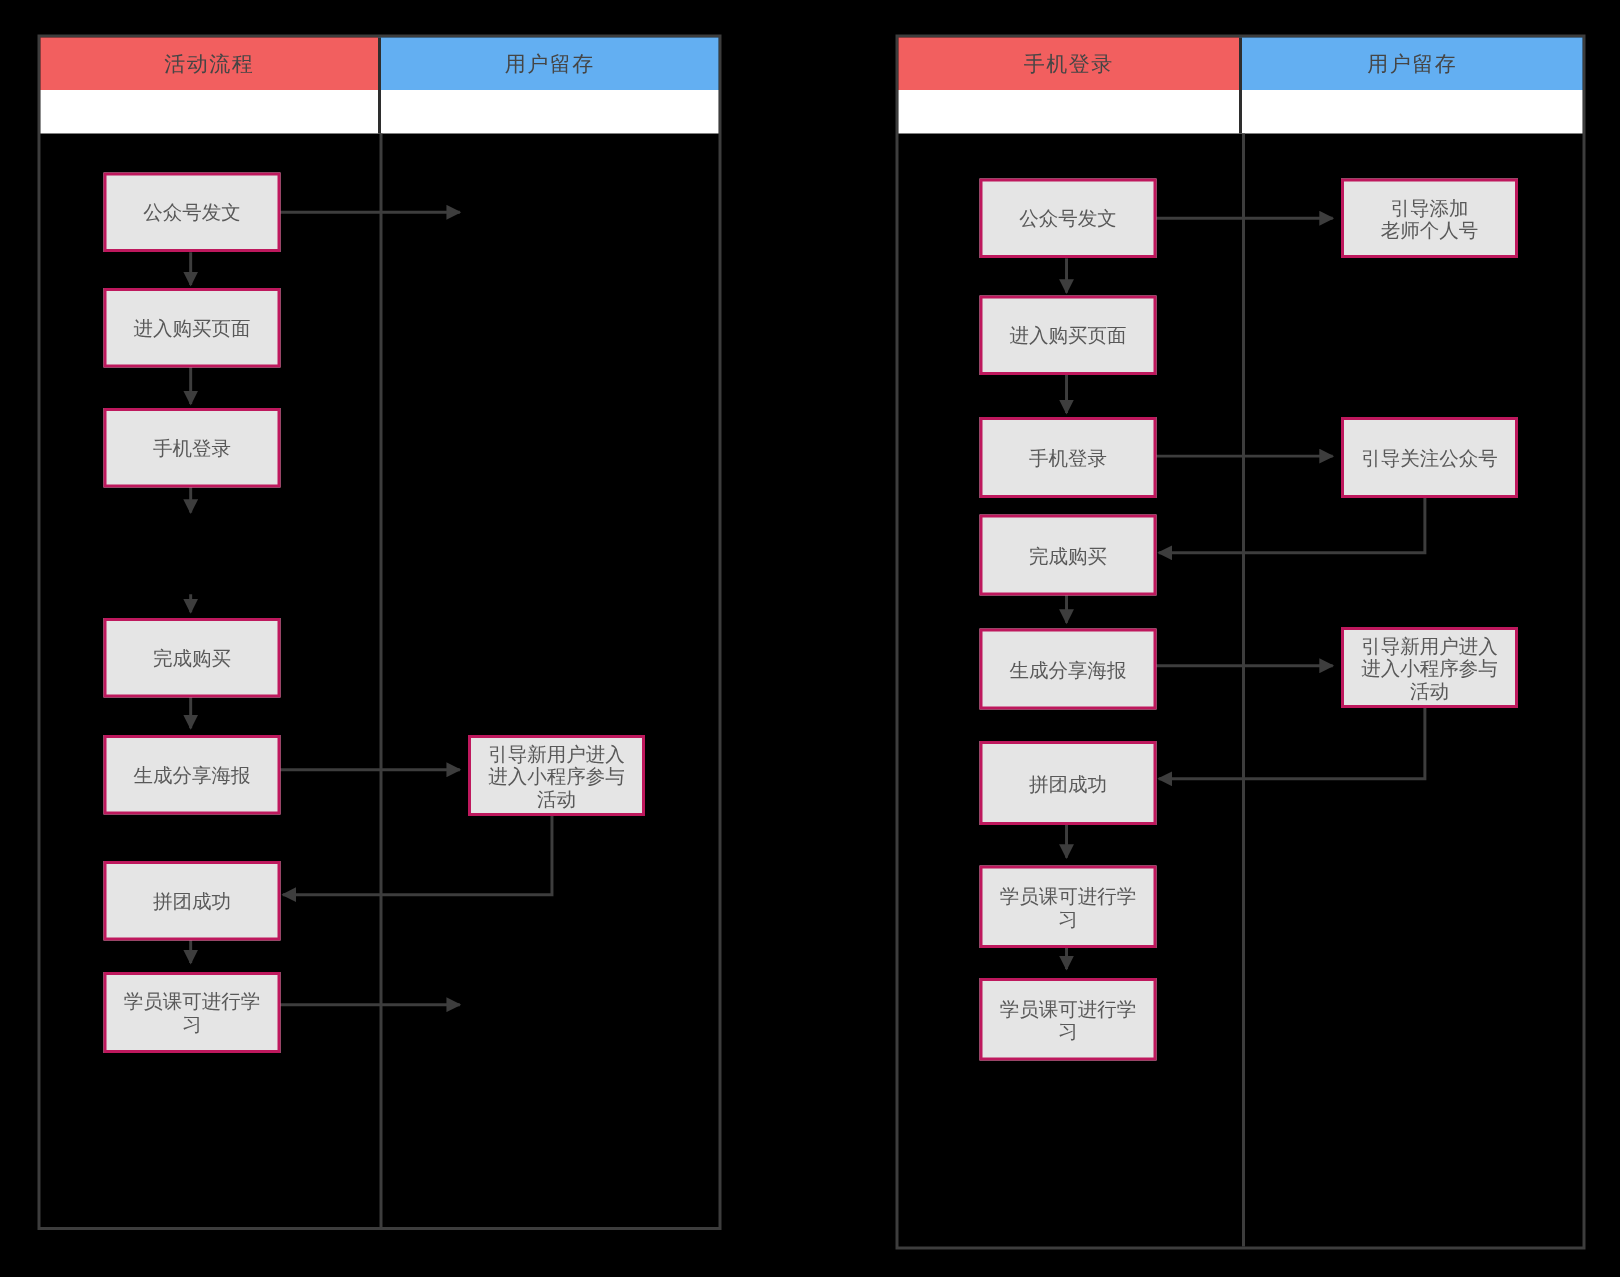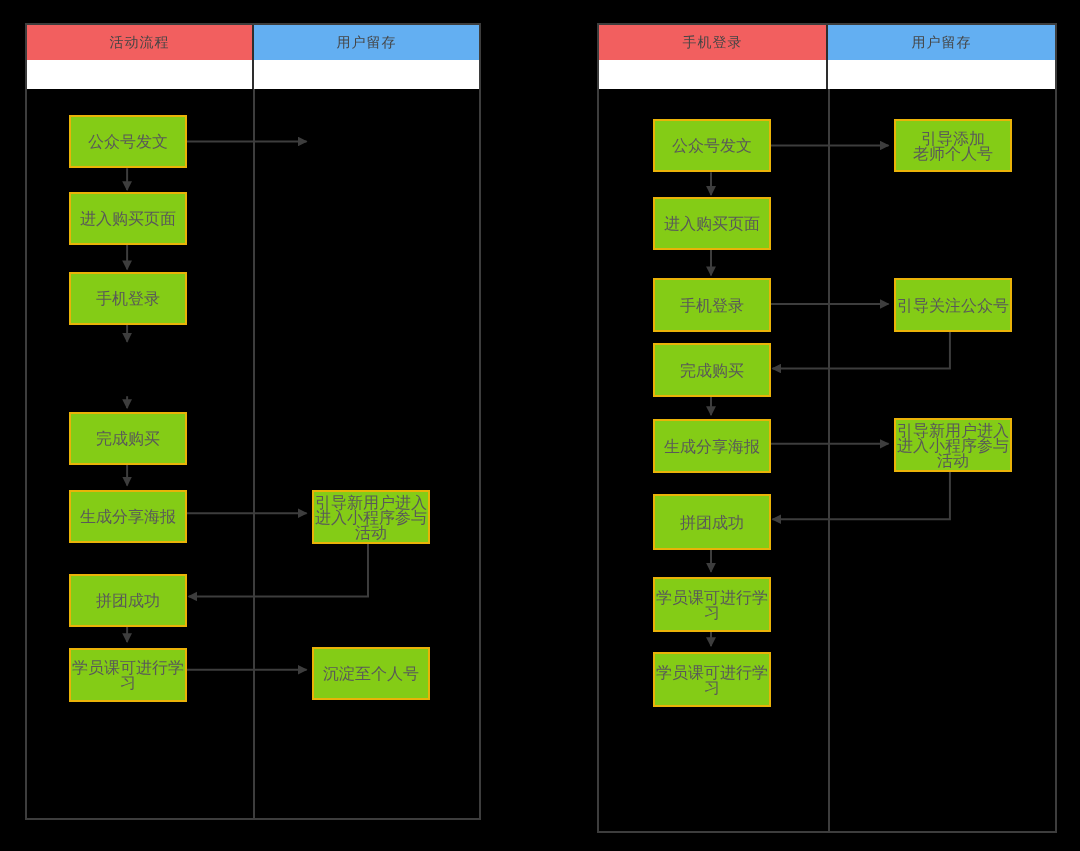--- a/index.html
+++ b/index.html
@@ -20,23 +20,23 @@
 
   .band-row { display:flex; height:29px; }
   .band-cell { flex:1; background:#ffffff; }
 
   .col-divider { position:absolute; top:64px; bottom:0; width:2px; background:#3d3d3d; }
   #diagram-left  .col-divider { left:226px; }
   #diagram-right .col-divider { left:229px; }
 
   .connector-layer { position:absolute; left:0; top:0; width:100%; height:100%; z-index:1; }
 
-  .node { position:absolute; z-index:2; background:#84cc16; border:2px solid #eab308;
+  .node { position:absolute; z-index:2; background:#e5e5e5; border:2px solid #be185d;
           display:flex; align-items:center; justify-content:center; text-align:center;
-          font-size:16px; line-height:15px; color:#595959; white-space:pre-line; }
+          font-size:13px; line-height:15px; color:#595959; white-space:pre-line; }
 </style>
 </head>
 <body>
 
 <div id="canvas">
 
   <div class="diagram" id="diagram-left">
     <div class="header-row">
       <div class="header-cell red">活动流程</div>
       <div class="header-cell blue">用户留存</div>
@@ -72,21 +72,20 @@
     <div class="node" style="left:42px;top:247px;width:118px;height:53px">手机登录</div>
     <div class="node" style="left:42px;top:387px;width:118px;height:53px">完成购买</div>
     <div class="node" style="left:42px;top:465px;width:118px;height:53px">生成分享海报</div>
     <div class="node" style="left:42px;top:549px;width:118px;height:53px">拼团成功</div>
     <div class="node" style="left:42px;top:623px;width:118px;height:54px">学员课可进行学
 习</div>
 
     <div class="node" style="left:285px;top:465px;width:118px;height:54px">引导新用户进入
 进入小程序参与
 活动</div>
-    <div class="node" style="left:285px;top:622px;width:118px;height:53px">沉淀至个人号</div>
   </div>
 
   <div class="diagram" id="diagram-right">
     <div class="header-row">
       <div class="header-cell red">手机登录</div>
       <div class="header-cell blue">用户留存</div>
     </div>
     <div class="band-row">
       <div class="band-cell"></div>
       <div class="band-cell"></div>

